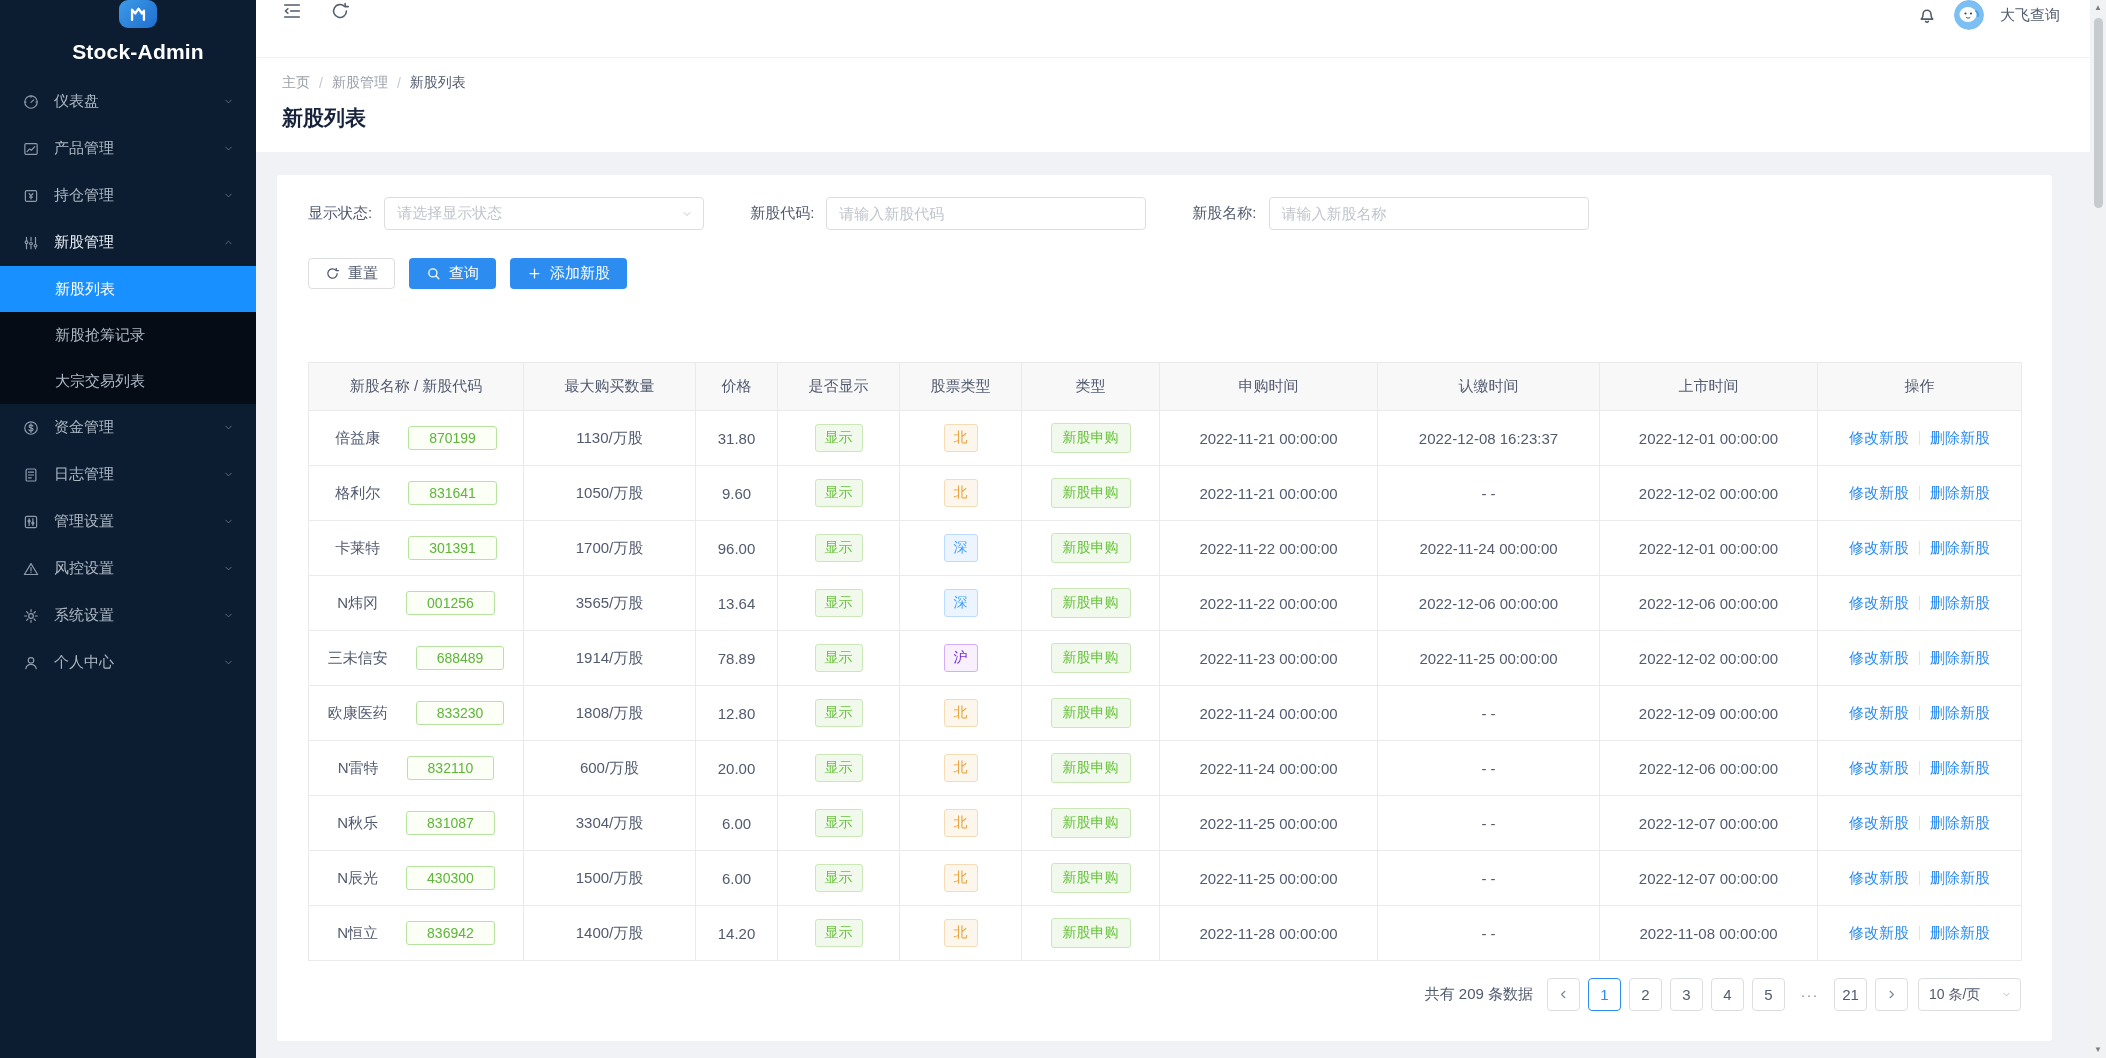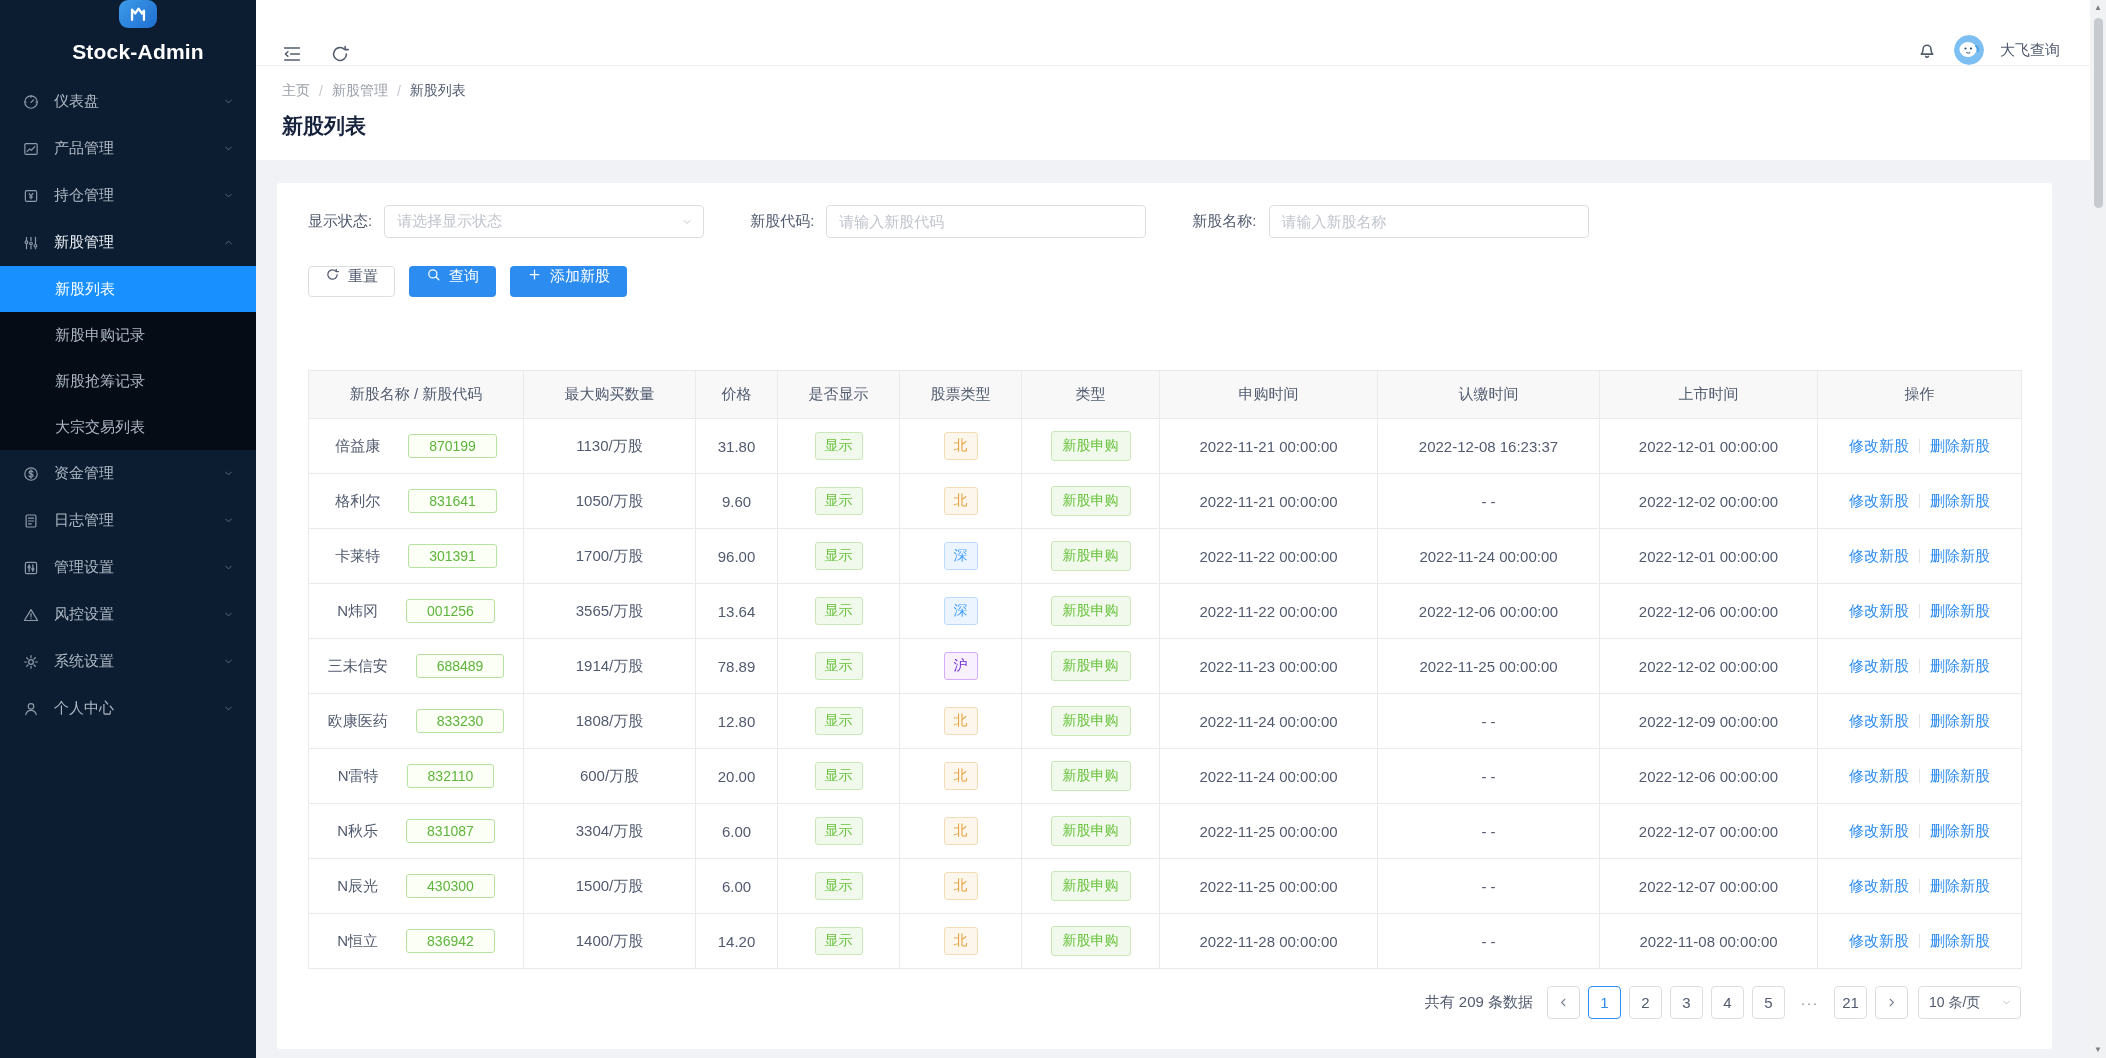--- a/index.html
+++ b/index.html
@@ -25,21 +25,21 @@
   .chev { width:11px; height:11px; display:inline-flex; color:#76818f; }
   .chev.up { transform:rotate(180deg); }
   .menu-item.expanded { color:#e8eef5; }
   .submenu { background:#050c16; }
   .submenu-item { height:46px; display:flex; align-items:center; padding-left:55px;
     color:#aeb9c6; font-size:15px; cursor:pointer; }
   .submenu-item.active { background:#1890ff; color:#ffffff; }
 
   
   .main { flex:1; display:flex; flex-direction:column; height:100%; min-width:0; }
-  .topbar { height:66px; background:#ffffff; display:flex; align-items:flex-end;
+  .topbar { height:58px; background:#ffffff; display:flex; align-items:flex-start;
     padding:0 46px 0 25px; border-bottom:1px solid #f0f1f3; gap:26px; }
   .tb-icon { display:inline-flex; width:22px; height:22px; color:#525c6b; cursor:pointer; }
   .tb-icon svg { width:100%; height:100%; fill:none; stroke:currentColor; stroke-width:1.7;
     stroke-linecap:round; stroke-linejoin:round; }
   .topbar-right { margin-left:auto; display:flex; align-items:center; gap:16px; }
   .avatar { width:30px; height:30px; border-radius:50%; overflow:hidden; display:inline-flex; cursor:pointer; }
   .user-name { font-size:15px; color:#515a6e; cursor:pointer; }
 
   .page-head { background:#ffffff; padding:16px 26px 20px; }
   .breadcrumb { font-size:14px; display:flex; align-items:center; }
@@ -60,21 +60,21 @@
     display:flex; align-items:center; justify-content:space-between; padding:0 10px 0 12px; cursor:pointer; }
   .select .placeholder { color:#c0c4cc; font-size:15px; }
   .select .chev { color:#b5b9c0; width:12px; height:12px; }
   .text-input { width:320px; height:33px; border:1px solid #dcdee2; border-radius:4px;
     padding:0 12px; font-size:15px; color:#515a6e; outline:none;
     font-family:"Liberation Sans","DejaVu Sans",sans-serif; }
   .text-input::placeholder { color:#c0c4cc; }
 
   
   .toolbar { margin-top:28px; display:flex; align-items:center; gap:14px; }
-  .btn { height:31px; border-radius:4px; font-size:15px; display:inline-flex; align-items:flex-start;
+  .btn { height:31px; border-radius:4px; font-size:15px; display:inline-flex; align-items:center;
     gap:8px; padding:0 16px; cursor:pointer; border:1px solid transparent;
     font-family:"Liberation Sans","DejaVu Sans",sans-serif; }
   .btn .bi { width:15px; height:15px; display:inline-flex; }
   .btn .bi svg { width:100%; height:100%; fill:none; stroke:currentColor; stroke-width:2;
     stroke-linecap:round; stroke-linejoin:round; }
   .btn.ghost { background:#ffffff; border-color:#dcdee2; color:#515a6e; }
   .btn.primary { background:#2d8cf0; color:#ffffff; }
 
   
   table.grid { margin-top:73px; width:100%; border-collapse:collapse; table-layout:fixed; }
@@ -189,21 +189,20 @@
           </span>
           <span class="mi-label">新股管理</span>
           <span class="chev up">
             <svg viewBox="0 0 24 24">
               <path d="M6 9l6 6 6-6"></path>
             </svg>
           </span>
         </div>
         <div class="submenu">
           <div class="submenu-item active">新股列表</div>
-          <div class="submenu-item">新股申购记录</div>
           <div class="submenu-item">新股抢筹记录</div>
           <div class="submenu-item">大宗交易列表</div>
         </div>
         <div class="menu-item">
           <span class="mi">
             <svg viewBox="0 0 24 24">
               <circle cx="12" cy="12" r="8.3"></circle>
               <path d="M14.6 9.4c-.4-1-1.4-1.5-2.6-1.5-1.5 0-2.6.8-2.6 2s1.1 1.7 2.6 2 2.8.8 2.8 2.1-1.3 2-2.8 2c-1.3 0-2.4-.6-2.8-1.6M12 6.3v11.4"></path>
             </svg>
           </span>

